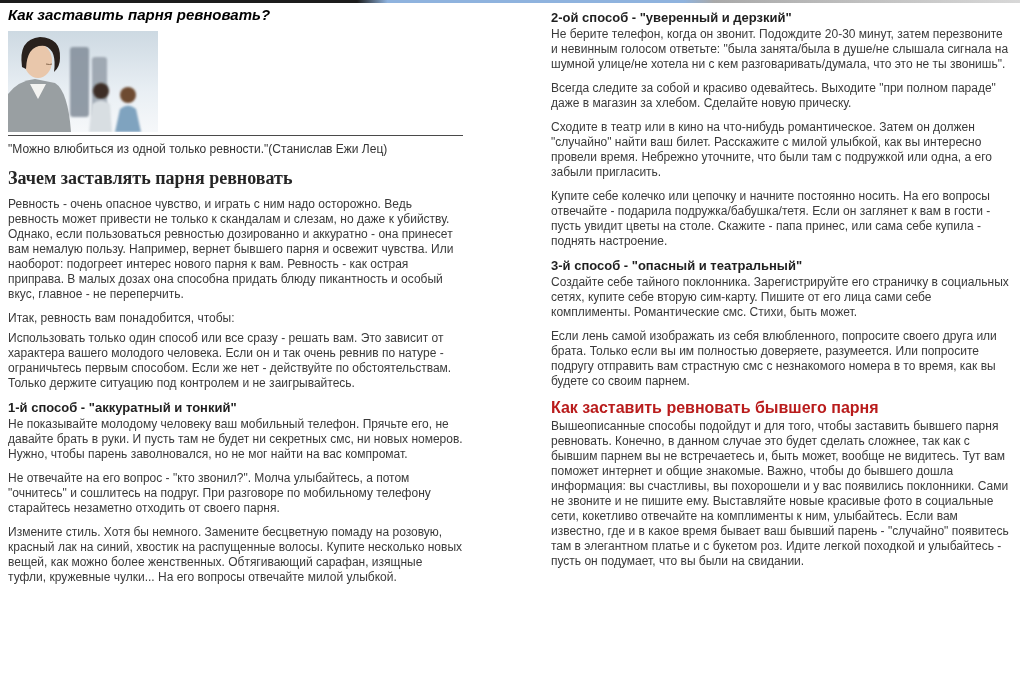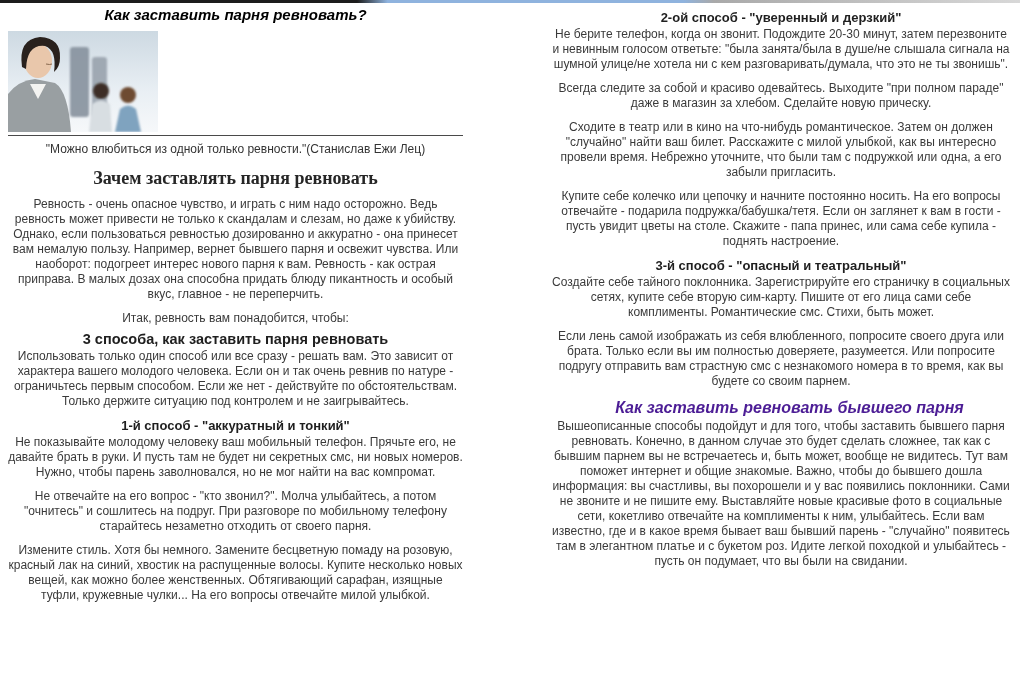--- a/index.html
+++ b/index.html
@@ -8,21 +8,21 @@
     background:#ffffff;
     font-family:"Liberation Sans", sans-serif;
     color:#3a3a3a;
     overflow:hidden;
     position:relative;
   }
   .top-edge {
     position:absolute; top:0; left:0; width:1020px; height:3px;
     background:linear-gradient(90deg,#1c1c1c 0%,#1c1c1c 35%,#8fb3de 38%,#8fb3de 67%,#a9a9a9 70%,#d8d8d8 100%);
   }
-  .container { display:flex; padding:7px 10px 0 8px; box-sizing:border-box;text-align:center; }
+  .container { display:flex; padding:7px 10px 0 8px; box-sizing:border-box; }
   .col { font-size:12px; line-height:15px; }
   .col-left  { width:455px; margin-right:88px; flex:none; }
   .col-right { width:460px; flex:none; padding-top:3px; }
 
   .page-title {
     font-size:15px; font-weight:bold; font-style:italic;
     color:#000; margin:0 0 9px 0;
   }
   .photo { display:block; width:150px; height:101px; }
   .sep {
@@ -36,21 +36,21 @@
     font-size:18px; font-weight:bold; color:#262626;
     margin:7px 0 7px 0; line-height:24px;
   }
   p { margin:0 0 9px 0; }
   .lead { margin-bottom:5px; }
   ul.uses { list-style:square; margin:0 0 8px 0; padding-left:27px; }
   ul.uses li { margin:0; padding:0; }
 
   .h-ways   { font-size:14.5px; font-weight:bold; color:#1f1f1f; margin:2px 0 1px 0; line-height:17px; }
   .h-method { font-size:13px;   font-weight:bold; color:#1f1f1f; margin:3px 0 1px 0; line-height:16px; }
-  .h-ex     { font-size:16px;   font-weight:bold; color:#4c1d95; margin:4px 0 2px 17px; line-height:19px;font-style:italic; }
+  .h-ex     { font-size:16px;   font-weight:bold; color:#b91c1c; margin:4px 0 2px 0; line-height:19px; }
 
   .closing { margin:0 0 9px 0; }
 </style>
 </head>
 <body>
 
 <div class="top-edge"></div>
 
 <div class="container">
 
@@ -93,21 +93,20 @@
 
     <div class="quote">"Можно влюбиться из одной только ревности."(Станислав Ежи Лец)</div>
 
     <h2 class="h-why">Зачем заставлять парня ревновать</h2>
 
     <p>Ревность - очень опасное чувство, и играть с ним надо осторожно. Ведь ревность может привести не только к скандалам и слезам, но даже к убийству. Однако, если пользоваться ревностью дозированно и аккуратно - она принесет вам немалую пользу. Например, вернет бывшего парня и освежит чувства. Или наоборот: подогреет интерес нового парня к вам. Ревность - как острая приправа. В малых дозах она способна придать блюду пикантность и особый вкус, главное - не переперчить.</p>
 
     <p class="lead">Итак, ревность вам понадобится, чтобы:</p>
 
 
-    <h3 class="h-ways">3 способа, как заставить парня ревновать</h3>
     <p>Использовать только один способ или все сразу - решать вам. Это зависит от характера вашего молодого человека. Если он и так очень ревнив по натуре - ограничьтесь первым способом. Если же нет - действуйте по обстоятельствам. Только держите ситуацию под контролем и не заигрывайтесь.</p>
 
     <h3 class="h-method">1-й способ - "аккуратный и тонкий"</h3>
     <p>Не показывайте молодому человеку ваш мобильный телефон. Прячьте его, не давайте брать в руки. И пусть там не будет ни секретных смс, ни новых номеров. Нужно, чтобы парень заволновался, но не мог найти на вас компромат.</p>
     <p>Не отвечайте на его вопрос - "кто звонил?". Молча улыбайтесь, а потом "очнитесь" и сошлитесь на подруг. При разговоре по мобильному телефону старайтесь незаметно отходить от своего парня.</p>
     <p>Измените стиль. Хотя бы немного. Замените бесцветную помаду на розовую, красный лак на синий, хвостик на распущенные волосы. Купите несколько новых вещей, как можно более женственных. Обтягивающий сарафан, изящные туфли, кружевные чулки... На его вопросы отвечайте милой улыбкой.</p>
 
   </div>
 
   <div class="col col-right">

